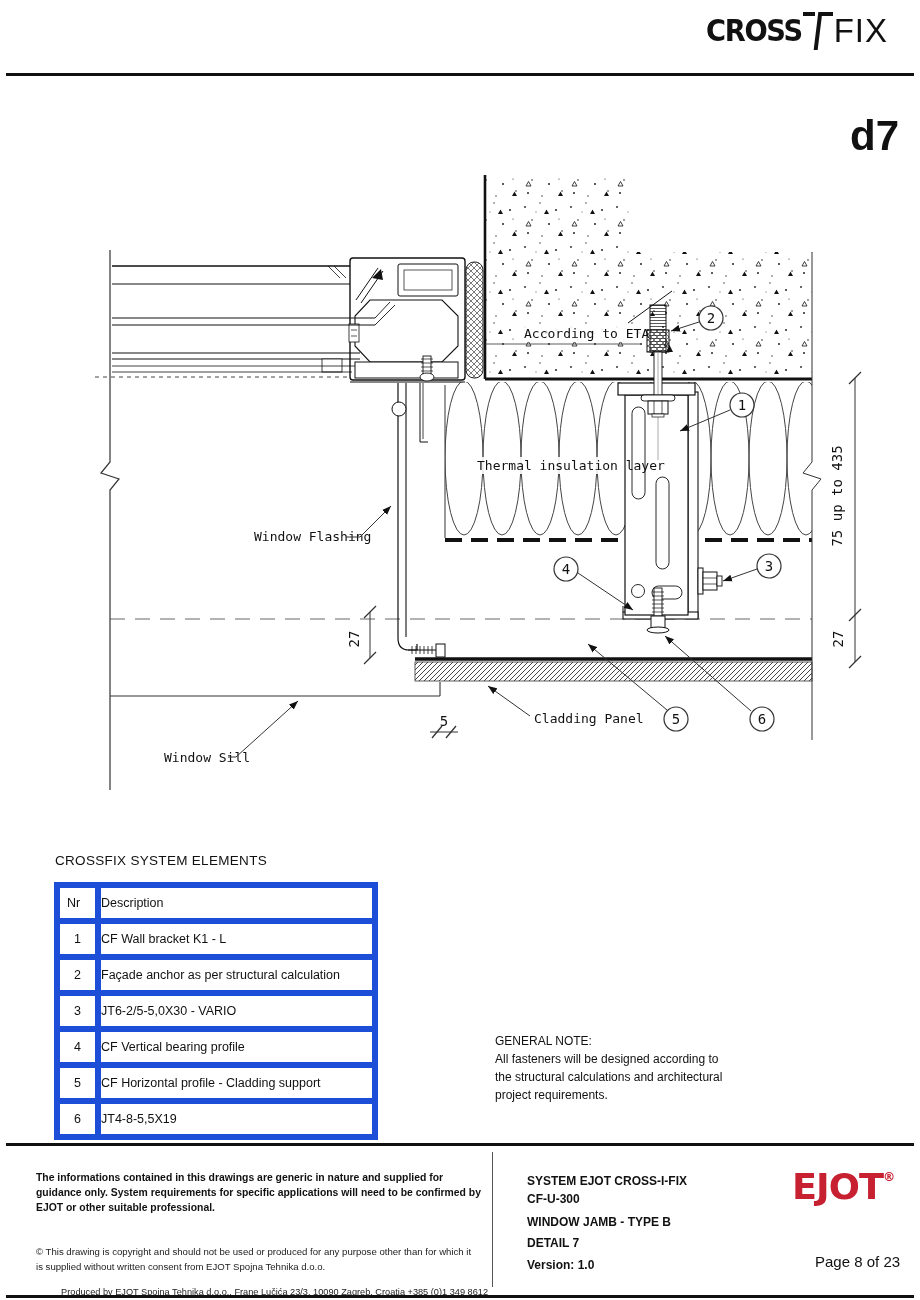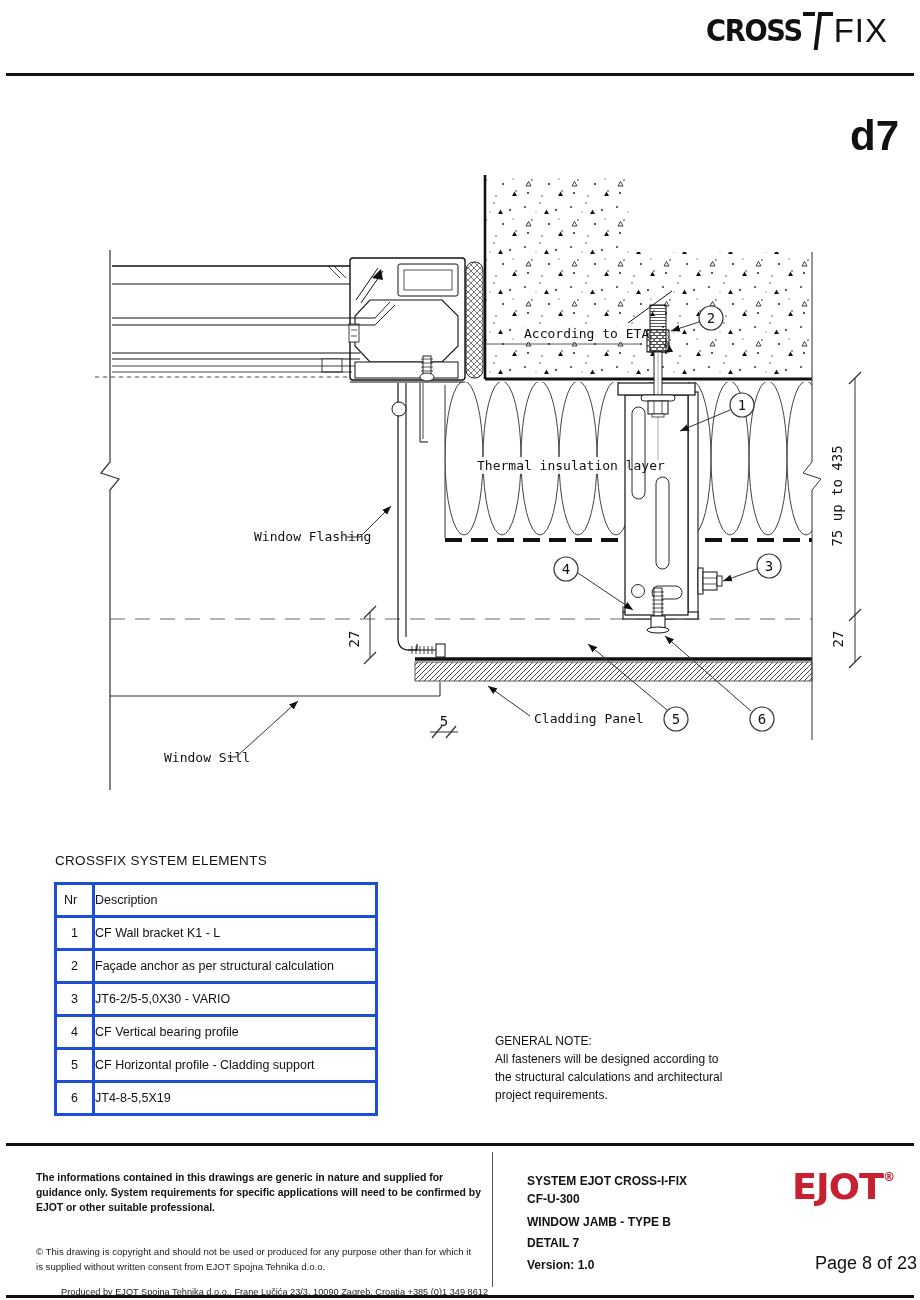--- a/index.html
+++ b/index.html
@@ -14,38 +14,38 @@
   .brandlogo .vbar{width:4px;height:38px;background:#111;transform:skewX(-7deg);}
   .brandlogo .fix{font-family:"Liberation Sans",sans-serif;font-weight:normal;font-size:33px;
         letter-spacing:1px;}
   .dcode{position:absolute;top:112px;left:850px;font-size:42px;font-weight:bold;}
   
   .draw{position:absolute;left:60px;top:160px;}
   
   .tblwrap{position:absolute;left:54px;top:853px;width:326px;}
   .tbltitle{font-size:13.5px;letter-spacing:.3px;margin:0 0 14px 1px;}
   table.elements{border-collapse:collapse;width:324px;font-size:12.5px;}
-  table.elements td{border:3px solid #1d4ed8;height:30px;padding:0;}
+  table.elements td{border:6px solid #1d4ed8;height:30px;padding:0;}
   td.nr{width:28px;text-align:center;}
   td.desc{padding-left:11px;}
   
   .gnote{position:absolute;left:495px;top:1032px;width:260px;font-size:12px;line-height:18px;}
   
   .f-divider{position:absolute;left:492px;top:1152px;width:1px;height:135px;background:#555;}
   .f-left{position:absolute;left:36px;top:1170px;width:452px;}
   .f-left .bold{font-weight:bold;font-size:10.4px;line-height:15px;margin:0 0 30px 0;}
   .f-left .cpy{font-size:9.6px;line-height:14.5px;margin:0 16px 13px 0;color:#222;}
   .f-left .prod{font-size:9.2px;color:#222;text-align:right;}
   .f-mid{position:absolute;left:527px;top:1174px;font-weight:bold;font-size:12px;}
   .f-mid div{position:absolute;white-space:nowrap;}
   .ejot{position:absolute;left:793px;top:1166px;color:#c62031;
         font-family:"DejaVu Sans",sans-serif;font-weight:bold;font-size:36px;
         letter-spacing:-1px;transform:scaleX(1.02);}
   .ejot sup{font-size:12px;vertical-align:18px;letter-spacing:0;}
-  .pageno{position:absolute;left:815px;top:1253px;font-size:18px;}
+  .pageno{position:absolute;left:815px;top:1253px;font-size:15px;}
   text{fill:#111;}
 </style>
 </head>
 <body>
 
 <div class="page">
 
   <div class="brandlogo">
     <span class="cross">CROSS</span>
     <span class="dash"></span>

